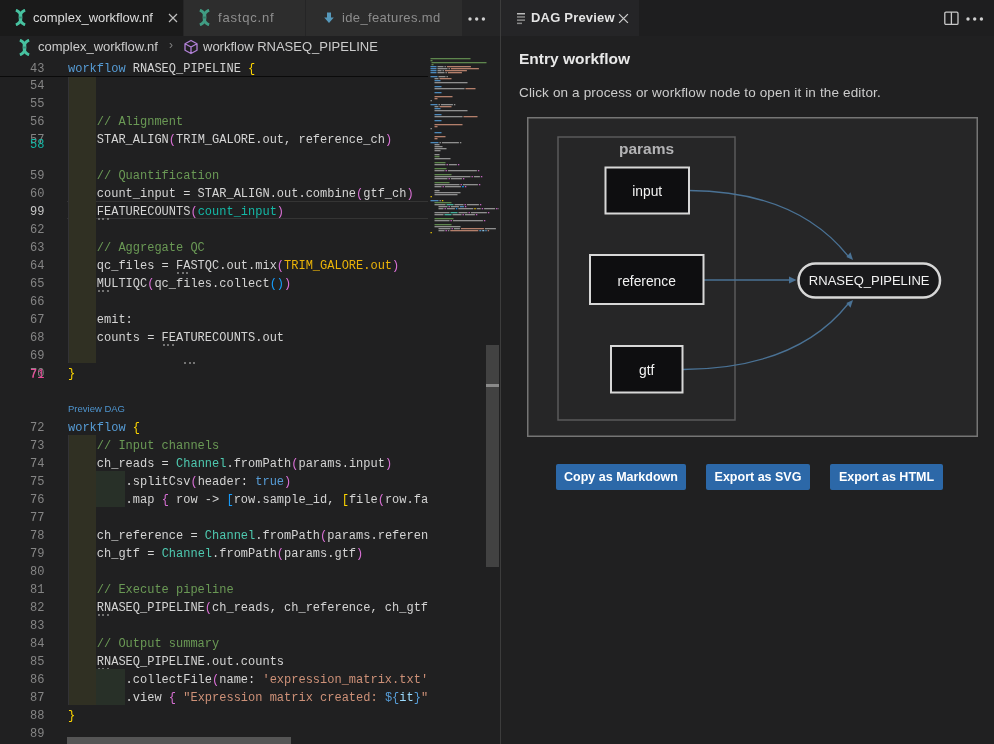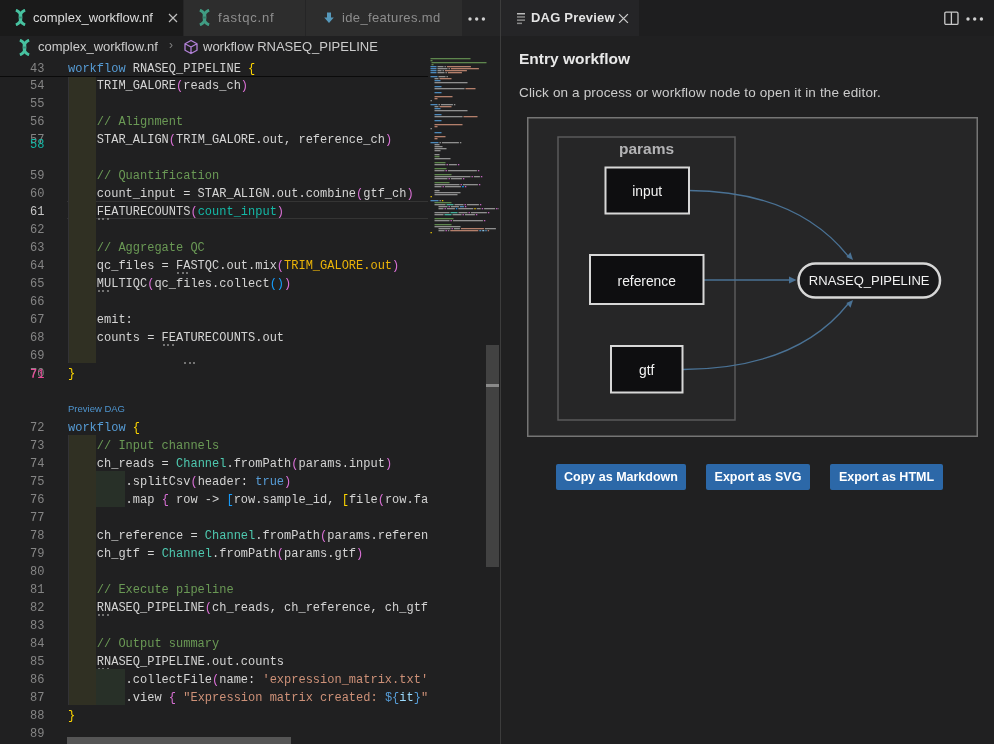--- a/index.html
+++ b/index.html
@@ -67,21 +67,20 @@
 
     <div class="abs" style="left:0;top:0;width:428px;height:19px;background:#202021;border-bottom:1px solid #0a0a0a;z-index:5">
       <div class="ln" style="top:0;color:#858585">43</div>
       <div class="code" style="top:0"><span style="color:#569cd6">workflow</span><span style="color:#d4d4d4">&nbsp;RNASEQ_PIPELINE&nbsp;</span><span style="color:#ffd700">{</span></div>
     </div>
     <div class="abs" style="left:0;top:0;width:428px;height:686px;overflow:hidden">
       <div style="position:absolute;left:67px;top:143px;width:361px;height:18px;border-top:1px solid #343434;border-bottom:1px solid #343434;box-sizing:border-box"></div>
       <div class="ib" style="top:17px;left:67.5px;width:28.8px;background:#303023"></div>
         <div class="ig" style="top:17px;left:67.5px"></div>
         <div class="ln" style="top:17px;color:#858585">54</div>
-        <div class="code" style="top:17px"><span style="color:#d4d4d4">&nbsp;&nbsp;&nbsp;&nbsp;TRIM_GALORE</span><span style="color:#da70d6">(</span><span style="color:#d4d4d4">reads_ch</span><span style="color:#da70d6">)</span></div>
         <div class="ib" style="top:35px;left:67.5px;width:28.8px;background:#303023"></div>
         <div class="ig" style="top:35px;left:67.5px"></div>
         <div class="ln" style="top:35px;color:#858585">55</div>
         <div class="ib" style="top:53px;left:67.5px;width:28.8px;background:#303023"></div>
         <div class="ig" style="top:53px;left:67.5px"></div>
         <div class="ln" style="top:53px;color:#858585">56</div>
         <div class="code" style="top:53px"><span style="color:#6a9955">&nbsp;&nbsp;&nbsp;&nbsp;//&nbsp;Alignment</span></div>
         <div class="ib" style="top:71px;left:67.5px;width:28.8px;background:#303023"></div>
         <div class="ig" style="top:71px;left:67.5px"></div>
         <div class="ln" style="top:71px;color:#858585">57</div>
@@ -92,21 +91,21 @@
         <div class="ib" style="top:107px;left:67.5px;width:28.8px;background:#303023"></div>
         <div class="ig" style="top:107px;left:67.5px"></div>
         <div class="ln" style="top:107px;color:#858585">59</div>
         <div class="code" style="top:107px"><span style="color:#6a9955">&nbsp;&nbsp;&nbsp;&nbsp;//&nbsp;Quantification</span></div>
         <div class="ib" style="top:125px;left:67.5px;width:28.8px;background:#303023"></div>
         <div class="ig" style="top:125px;left:67.5px"></div>
         <div class="ln" style="top:125px;color:#858585">60</div>
         <div class="code" style="top:125px"><span style="color:#d4d4d4">&nbsp;&nbsp;&nbsp;&nbsp;count_input&nbsp;=&nbsp;STAR_ALIGN.out.combine</span><span style="color:#da70d6">(</span><span style="color:#d4d4d4">gtf_ch</span><span style="color:#da70d6">)</span></div>
         <div class="ib" style="top:143px;left:67.5px;width:28.8px;background:#303023"></div>
         <div class="ig" style="top:143px;left:67.5px"></div>
-        <div class="ln" style="top:143px;color:#c6c6c6">61</div>
+        <div class="ln" style="top:143px;color:#c6c6c6">99</div>
         <div class="code" style="top:143px"><span style="color:#d4d4d4">&nbsp;&nbsp;&nbsp;&nbsp;</span><span style="color:#d4d4d4">FEATURECOUNTS</span><span style="color:#da70d6">(</span><span style="color:#14b8a6">count_input</span><span style="color:#da70d6">)</span></div>
         <div class="dot" style="left:97.8px;top:160.3px"></div>
         <div class="dot" style="left:102.4px;top:160.3px"></div>
         <div class="dot" style="left:107.0px;top:160.3px"></div>
         <div class="ib" style="top:161px;left:67.5px;width:28.8px;background:#303023"></div>
         <div class="ig" style="top:161px;left:67.5px"></div>
         <div class="ln" style="top:161px;color:#858585">62</div>
         <div class="ib" style="top:179px;left:67.5px;width:28.8px;background:#303023"></div>
         <div class="ig" style="top:179px;left:67.5px"></div>
         <div class="ln" style="top:179px;color:#858585">63</div>

